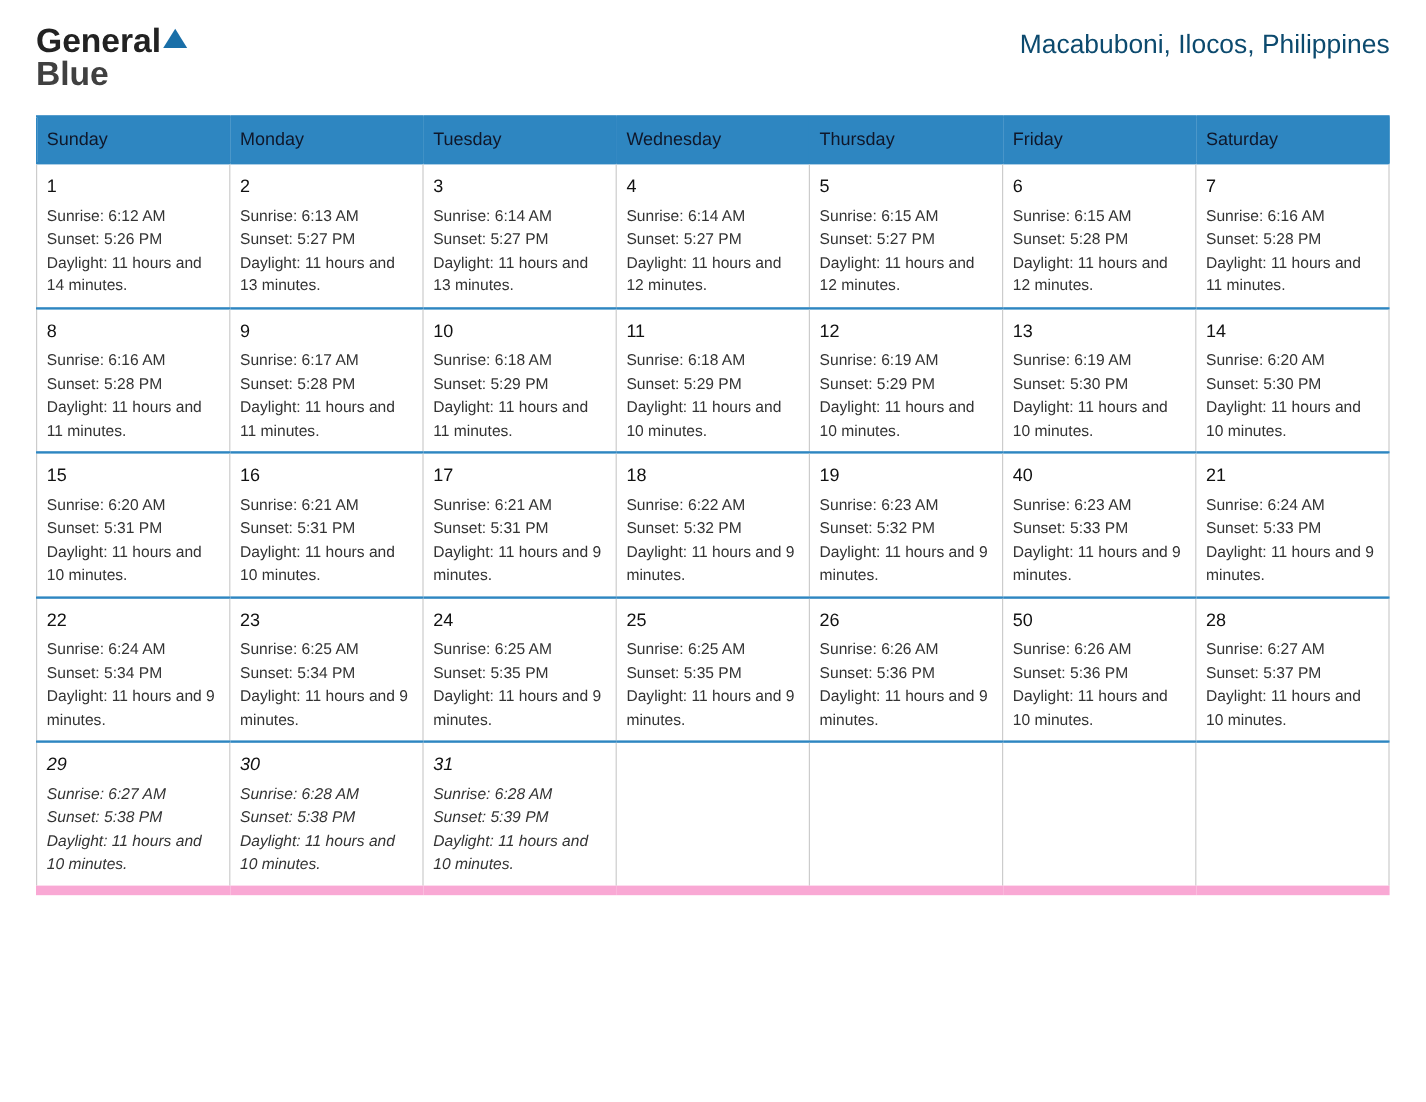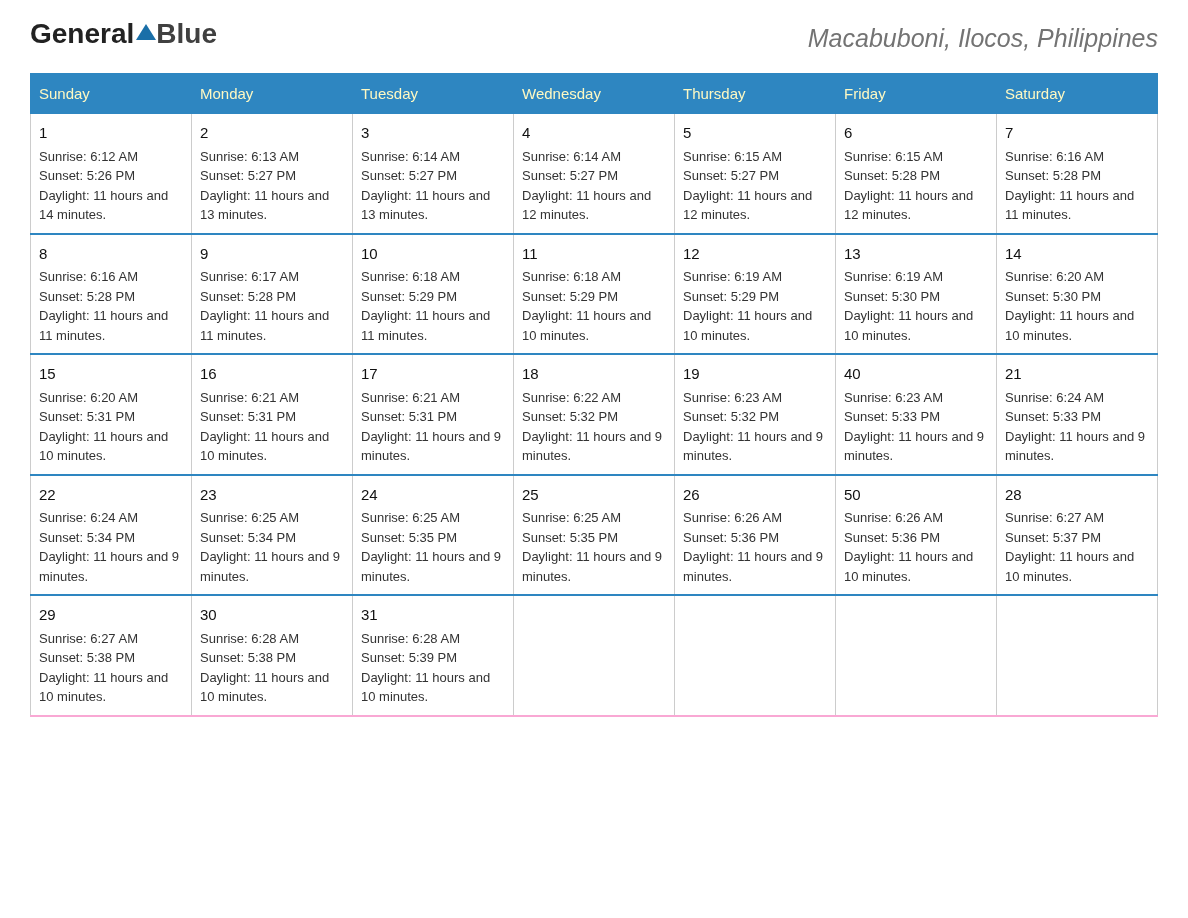--- a/index.html
+++ b/index.html
@@ -10,20 +10,21 @@
       color: #222;
     }
     .header {
       display: flex;
       justify-content: space-between;
       align-items: flex-start;
       margin-bottom: 20px;
     }
     .logo {
       display: flex;
+      flex-direction: column;
       align-items: flex-start;
     }
     .logo-text-general {
       font-size: 28px;
       font-weight: bold;
       color: #222;
       line-height: 1;
     }
     .logo-text-blue {
       font-size: 28px;
@@ -50,33 +51,32 @@
     .title-section {
       text-align: right;
     }
     .page-title {
       font-size: 52px;
       font-weight: normal;
       color: #111;
       line-height: 1.1;
     }
     .page-subtitle {
-      font-size: 25px;
-      color: #737373;
+      font-size: 22px;
+      color: #0c4a6e;
       margin-top: 4px;
-      font-style: italic;
     }
     table {
       width: 100%;
       border-collapse: collapse;
       table-layout: fixed;
     }
     th {
       background-color: #2e86c1;
-      color: #fef9c3;
+      color: #0f172a;
       padding: 10px 8px;
       text-align: left;
       font-size: 15px;
       font-weight: normal;
       border: 1px solid #2e86c1;
       margin-left: 48px;
     }
     td {
       vertical-align: top;
       padding: 8px 8px;
@@ -90,21 +90,22 @@
       font-weight: normal;
       display: block;
       margin-bottom: 2px;
       color: #111;
     }
     .day-info {
       color: #333;
       font-size: 13px;
     }
     tr:last-child td {
-      border-bottom: 2px solid #f9a8d4;
+      border-bottom: 8px solid #f9a8d4;
+      font-style: italic;
     }
     thead tr th {
       border-top: 2px solid #2e86c1;
     }
     tbody tr:first-child td {
       border-top: 2px solid #2e86c1;
     }
     tbody tr td {
       border-top: none;
     }

